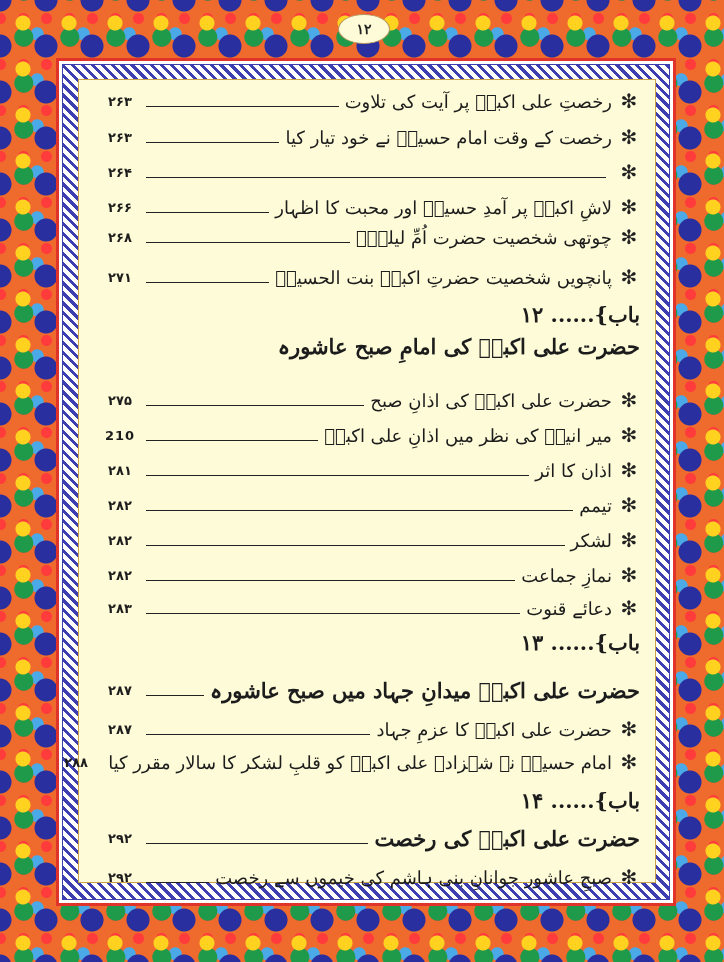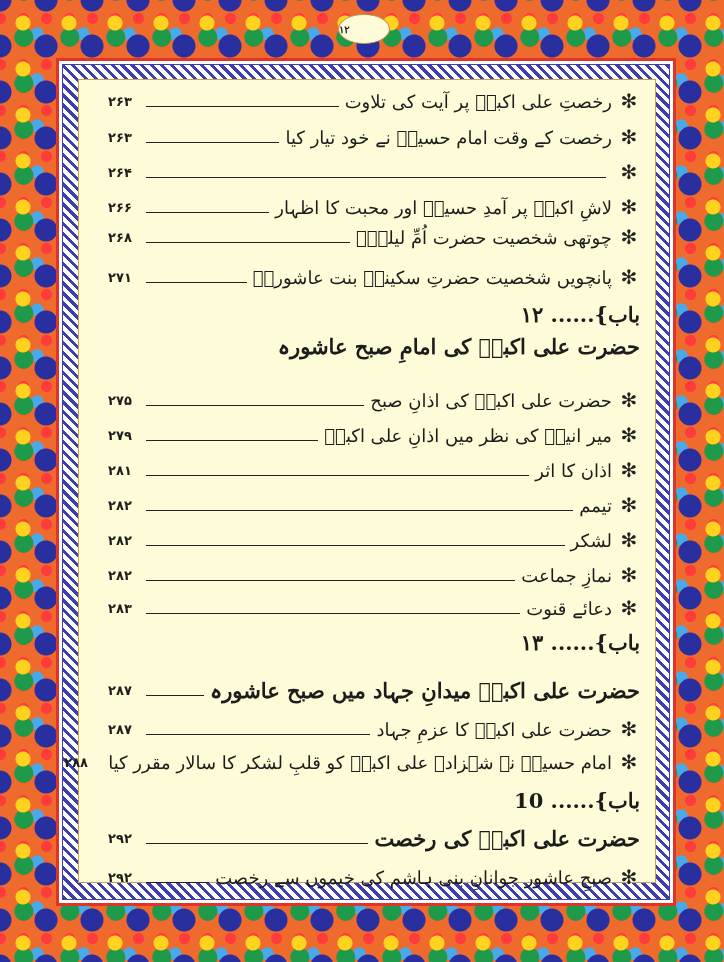--- a/index.html
+++ b/index.html
@@ -30,22 +30,22 @@
     border: 1px solid #3d3fb0;
   }
   .panel {
     position: absolute; left: 78px; top: 79px; right: 68px; bottom: 79px;
     background: #fdfbd8;
     border: 1px solid #c9a34a;
   }
   .page-badge {
     position: absolute; left: 338px; top: 14px; width: 50px; height: 28px;
     border-radius: 50%; background: #fdfbd8; border: 1px solid #b8945a;
-    display: flex; align-items: center; justify-content: flex-start;
-    font-family: "DejaVu Serif", serif; font-size: 10px; color: #222; font-weight: bold;
+    display: flex; align-items: center; justify-content: center;
+    font-family: "DejaVu Serif", serif; font-size: 14px; color: #222; font-weight: bold;
   }
   .content {
     position: absolute; left: 100px; right: 84px; top: 82px;
     direction: rtl; color: #1c1c1c;
   }
   .row {
     position: absolute; left: 0; right: 0; height: 30px;
     display: flex; align-items: center;
   }
   .star {
@@ -107,39 +107,39 @@
     <span class="pg">۲۶۶</span>
   </div>
   <div class="row" style="top:140px">
     <span class="star">✻</span>
     <span class="title">چوتھی شخصیت حضرت اُمِّ لیلیٰؑ</span>
     <span class="leader"></span>
     <span class="pg">۲۶۸</span>
   </div>
   <div class="row" style="top:180px">
     <span class="star">✻</span>
-    <span class="title">پانچویں شخصیت حضرتِ سکینہؑ بنت عاشورہؑ</span>
+    <span class="title">پانچویں شخصیت حضرتِ اکبرؑ بنت الحسینؑ</span>
     <span class="leader"></span>
     <span class="pg">۲۷۱</span>
   </div>
 
   <div class="chap" style="top:220px">باب}...... ۱۲</div>
   <div class="chap" style="top:252px">حضرت علی اکبرؑ کی امامِ صبح عاشورہ</div>
 
   <div class="row" style="top:303px">
     <span class="star">✻</span>
     <span class="title">حضرت علی اکبرؑ کی اذانِ صبح</span>
     <span class="leader"></span>
     <span class="pg">۲۷۵</span>
   </div>
   <div class="row" style="top:338px">
     <span class="star">✻</span>
     <span class="title">میر انیسؔ کی نظر میں اذانِ علی اکبرؑ</span>
     <span class="leader"></span>
-    <span class="pg">۲۷۹</span>
+    <span class="pg">210</span>
   </div>
   <div class="row" style="top:373px">
     <span class="star">✻</span>
     <span class="title">اذان کا اثر</span>
     <span class="leader"></span>
     <span class="pg">۲۸۱</span>
   </div>
   <div class="row" style="top:408px">
     <span class="star">✻</span>
     <span class="title">تیمم</span>
@@ -177,21 +177,21 @@
     <span class="leader"></span>
     <span class="pg">۲۸۷</span>
   </div>
   <div class="row" style="top:665px">
     <span class="star">✻</span>
     <span class="title">امام حسینؑ نے شہزادہ علی اکبرؑ کو قلبِ لشکر کا سالار مقرر کیا</span>
     <span class="leader"></span>
     <span class="pg">۲۸۸</span>
   </div>
 
-  <div class="chap" style="top:706px">باب}...... 10</div>
+  <div class="chap" style="top:706px">باب}...... ۱۴</div>
   <div class="chap-sub" style="top:738px;height:36px">
     <span class="title">حضرت علی اکبرؑ کی رخصت</span>
     <span class="leader"></span>
     <span class="pg">۲۹۲</span>
   </div>
   <div class="row" style="top:780px">
     <span class="star">✻</span>
     <span class="title">صبحِ عاشور جوانانِ بنی ہاشم کی خیموں سے رخصت</span>
     <span class="leader"></span>
     <span class="pg">۲۹۲</span>

